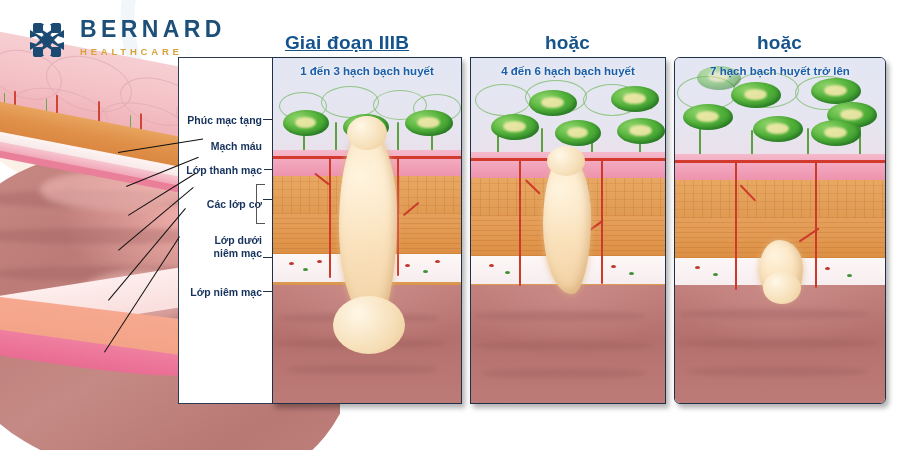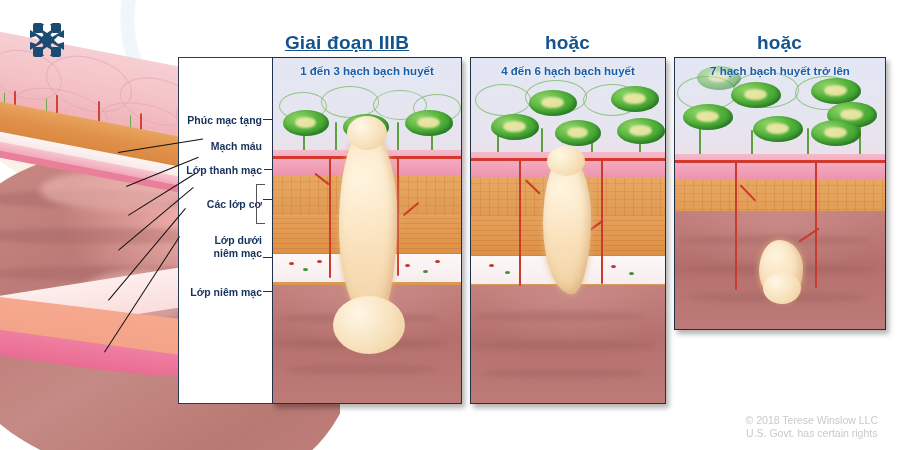--- a/index.html
+++ b/index.html
@@ -126,21 +126,21 @@
 
   
   .panel{
     position:absolute;top:57px;border:1.6px solid #22314a;box-sizing:border-box;
     overflow:hidden;background:#e9eef7;
     box-shadow:3px 4px 5px rgba(0,0,0,.30);
     z-index:5;
   }
   #panel1{left:272px;width:190px;height:347px;}
   #panel2{left:470px;width:196px;height:347px;}
-  #panel3{left:674px;width:212px;height:273px;}
+  #panel3{left:674px;width:212px;height:347px;border-radius:6px;}
 
   .p-head{
     position:absolute;left:0;top:0;width:100%;
     color:#1b5ea8;font-weight:700;text-align:center;
     font-size:11.5px;line-height:14px;padding-top:6px;box-sizing:border-box;
     z-index:4;text-shadow:0 0 3px rgba(255,255,255,.9);
   }
 
   .sky{
     position:absolute;left:0;top:0;width:100%;height:112px;
@@ -292,20 +292,24 @@
           <path d="M25 24 L8 34 L8 26 L14 28 L18 24 Z"></path>
           <path d="M25 24 L42 34 L42 26 L36 28 L32 24 Z"></path>
           <circle cx="25" cy="24" r="6"></circle>
           <rect x="11" y="7" width="10" height="10" rx="2"></rect>
           <rect x="29" y="7" width="10" height="10" rx="2"></rect>
           <rect x="11" y="31" width="10" height="10" rx="2"></rect>
           <rect x="29" y="31" width="10" height="10" rx="2"></rect>
         </g>
       </svg>
     </div>
+    <div class="logo-text">
+      <div class="logo-name">BERNARD</div>
+      <div class="logo-sub">HEALTHCARE</div>
+    </div>
   </div>
 
   <div class="ttl" id="ttl1">Giai đoạn IIIB</div>
   <div class="ttl" id="ttl2">hoặc</div>
   <div class="ttl" id="ttl3">hoặc</div>
 
   <div class="labelcard">
     <div class="lbl" style="top:56px;">Phúc mạc tạng</div>
     <div class="tick" style="top:61px;right:0;width:9px;"></div>
 
@@ -466,18 +470,14 @@
     <div class="artery" style="left:122px;top:176px;width:24px;height:1.6px;transform:rotate(-34deg);"></div>
 
     <div class="tumor" style="left:84px;top:182px;width:44px;height:62px;"></div>
     <div class="blob" style="left:88px;top:214px;width:38px;height:32px;"></div>
 
     <div class="p-head">
       <span>7 hạch bạch huyết trở lên</span>
     </div>
   </div>
 
-  <div class="copy">
-    <div>© 2018 Terese Winslow LLC</div>
-    <div>U.S. Govt. has certain rights</div>
-  </div>
 
 </div>
 
 </body></html>

